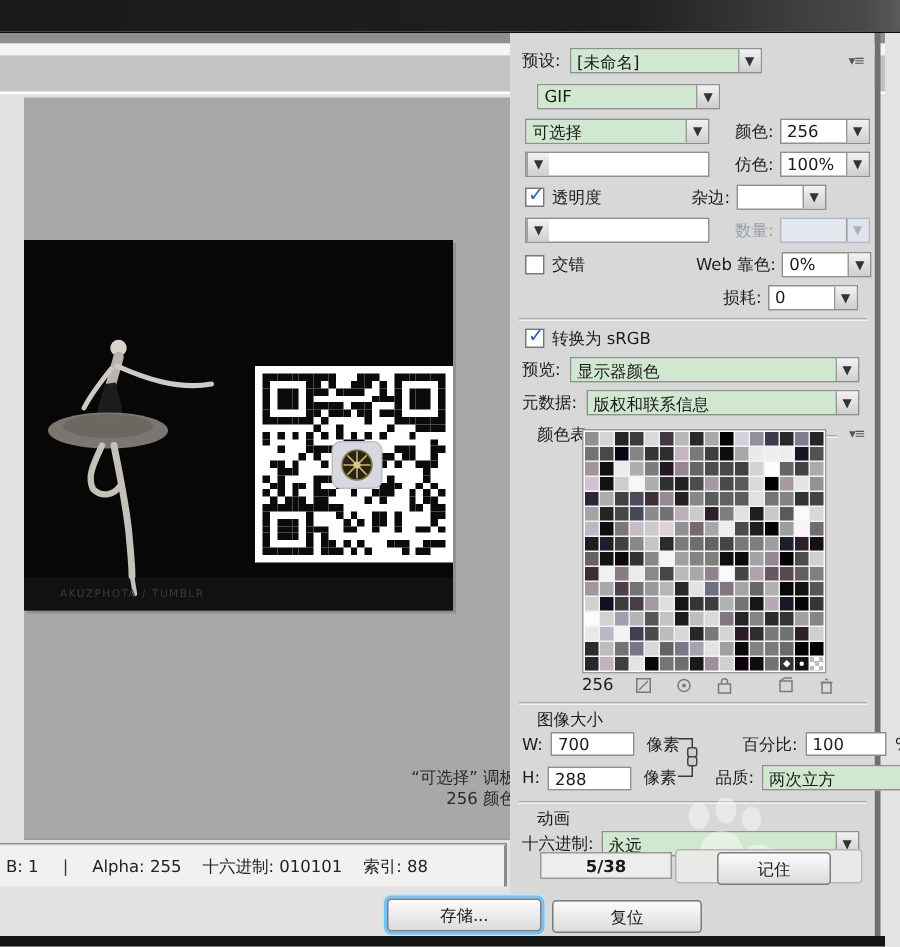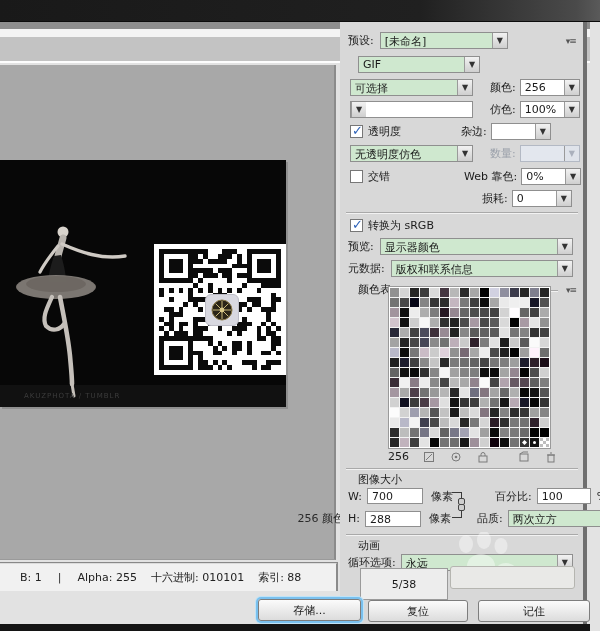--- a/index.html
+++ b/index.html
@@ -12,38 +12,38 @@
     background:linear-gradient(to right,#191919 0%,#202020 70%,#4a4a4a 96%,#5a5a5a 100%);
     border-bottom:1px solid #0c0c0c; }
   #tabstrip-a { left:0; top:22px; width:590px; height:7px; background:#8e8e8e; }
   #tabstrip-b { left:0; top:29px; width:590px; height:8px; background:#f4f4f4; }
   #tabstrip-c { left:0; top:37px; width:590px; height:26px; background:#c3c3c3; border-bottom:2px solid #fdfdfd; }
   #right-outer { left:590px; top:22px; width:10px; height:609px; background:#e3e3e3; }
   #win-right-edge { left:583px; top:22px; width:4px; height:602px; background:#6f6f6f; }
   #bottom-black { left:0; top:624px; width:590px; height:7px; background:#141414; }
 
   
-  #preview-pane { left:0; top:65px; width:336px; height:495px; background:#a8a8a8;
+  #preview-pane { left:16px; top:65px; width:336px; height:495px; background:#a8a8a8;
     border-right:2px solid #8b8b8b; border-bottom:1px solid #9a9a9a; }
   #photo { left:0; top:95px; width:286px; height:247px; background:#070707;
     box-shadow:2px 2px 0 #909090; overflow:hidden; }
   #photo svg { display:block; }
   #qr { left:154px; top:179px; width:132px; height:131px; background:#ffffff; padding:5px; }
   #qr-grid { display:grid; width:100%; height:100%;
     grid-template-columns:repeat(25,1fr); grid-template-rows:repeat(25,1fr); }
   #qr-grid i { display:block; }
   #qr-grid i.on { background:#0b0b0b; }
   #qr-logo { left:205px; top:229px; width:34px; height:32px; background:#d8d8e0;
     border-radius:6px; border:1px solid #bcbcc6; display:flex; align-items:center; justify-content:center; }
   #preview-info { right:256px; top:512px; width:150px; text-align:right; line-height:14px; color:#2a2a2a; }
 
   
   #statusbar { left:0; top:562px; width:338px; height:29px; background:#f1f1f1;
     border-top:2px groove #dcdcdc; border-right:2px solid #8b8b8b;
-    display:flex; align-items:center; gap:14px; padding-left:20px; color:#222; }
+    display:flex; align-items:center; gap:14px; padding-left:4px; color:#222; }
   #statusbar .sep { color:#333; padding:0 2px; }
 
   
   #panel { left:340px; top:22px; width:243px; height:602px; background:#d8d8d8; }
   .row { position:absolute; display:flex; align-items:center; }
   .lbl { color:#1c1c1c; white-space:nowrap; }
   .combo { display:flex; height:17px; border:1px solid #8f8f8f; background:#fff; align-items:stretch; }
   .combo .val { flex:1; padding:1px 4px 0 4px; white-space:nowrap; overflow:hidden; }
   .combo.green .val { background:#cfe8cf; }
   .combo .arw { width:15px; background:linear-gradient(#f2f2f2,#cfcfcf); border-left:1px solid #9a9a9a;
@@ -75,32 +75,32 @@
   #link-bracket { left:452px; top:492px; width:10px; height:26px;
     border-right:1px solid #3a3a3a; border-top:1px solid #3a3a3a; border-bottom:1px solid #3a3a3a; }
   #link-chain { left:458px; top:498px; width:8px; height:14px; }
   #link-chain i { display:block; width:7px; height:7px; border:1px solid #444; border-radius:2px; background:#cfcfcf; }
   #link-chain i + i { margin-top:-1px; }
 
   
   #paw { left:448px; top:532px; width:70px; height:52px; opacity:.55; pointer-events:none; }
 
   
-  #frame-field { left:360px; top:568px; width:88px; height:32px; background:#ededed;
-    border:1px solid #9a9a9a; display:flex; align-items:center; justify-content:center; }
+  #frame-field { left:360px; top:568px; width:88px; height:18px; background:#ededed;
+    border:1px solid #9a9a9a; display:flex; align-items:center; justify-content:center;font-weight:bold; }
   #frame-box { left:450px; top:566px; width:125px; height:23px; background:#e9e9e7;
     border:1px solid #b5b5b0; border-radius:3px; }
 
   
   .btn { position:absolute; height:22px; border:1px solid #7d7d7d; border-radius:3px;
     background:linear-gradient(#fbfbfb,#dcdcdc); display:flex; align-items:center;
     justify-content:center; color:#1a1a1a; cursor:default; }
   #btn-save { left:258px; top:599px; width:103px; box-shadow:0 0 0 2px #79c0ee, 0 0 0 3px #bfe3f7; }
   #btn-reset { left:368px; top:600px; width:100px; }
-  #btn-remember { left:478px; top:600px; width:112px; }
+  #btn-remember { left:478px; top:568px; width:76px; }
 </style>
 </head>
 <body>
 
 <div class="abs" id="titlebar"></div>
 <div class="abs" id="tabstrip-a"></div>
 <div class="abs" id="tabstrip-b"></div>
 <div class="abs" id="tabstrip-c"></div>
 <div class="abs" id="right-outer"></div>
 <div class="abs" id="win-right-edge"></div>
@@ -765,20 +765,21 @@
       <circle cx="12" cy="12" r="10" fill="#2a2417" stroke="#8a7a4a" stroke-width="1"></circle>
       <g stroke="#c8b878" stroke-width="1">
         <path d="M12 3 L12 21 M3 12 L21 12 M5.6 5.6 L18.4 18.4 M18.4 5.6 L5.6 18.4"></path>
       </g>
       <circle cx="12" cy="12" r="2.4" fill="#d8c888"></circle>
     </svg>
   </div>
 </div>
 
 <div class="abs" id="preview-info">
+  <div>“可选择” 调板</div>
   <div>256 颜色</div>
 </div>
 
 <div class="abs" id="statusbar">
   <span>B: 1</span>
   <span class="sep">|</span>
   <span>Alpha: 255</span>
   <span>十六进制: 010101</span>
   <span>索引: 88</span>
 </div>
@@ -829,21 +830,20 @@
     <span class="lbl">透明度</span>
     <span class="lbl" style="margin-left:60px;">杂边:</span>
     <div class="combo" style="width:60px; margin-left:4px;">
       <span class="val"></span>
       <span class="arw">▼</span>
     </div>
   </div>
 
   <div class="row" style="left:10px; top:123px;">
     <div class="combo green" style="width:123px;">
-      <span class="val">无透明度仿色</span>
       <span class="arw">▼</span>
     </div>
     <span class="lbl" style="margin-left:17px; color:#9aa0aa;">数量:</span>
     <div class="combo disabled" style="width:60px; margin-left:4px;">
       <span class="val"></span>
       <span class="arw">▼</span>
     </div>
   </div>
 
   <div class="row" style="left:10px; top:146px;">
@@ -948,21 +948,21 @@
       <span class="val">两次立方</span>
       <span class="arw">▼</span>
     </div>
   </div>
 
   <div class="etch" style="left:6px; top:512px; width:232px;"></div>
   <div class="row" style="left:18px; top:516px;">
     <span class="lbl">动画</span>
   </div>
   <div class="row" style="left:8px; top:532px;">
-    <span class="lbl">循环选项:</span>
+    <span class="lbl">十六进制:</span>
     <div class="combo green" style="width:172px; margin-left:5px;">
       <span class="val">永远</span>
       <span class="arw">▼</span>
     </div>
   </div>
 </div>
 
 <div class="abs" id="ctable">
   <div id="ctable-grid">
       <i style="background: rgb(145, 145, 145);"></i>

